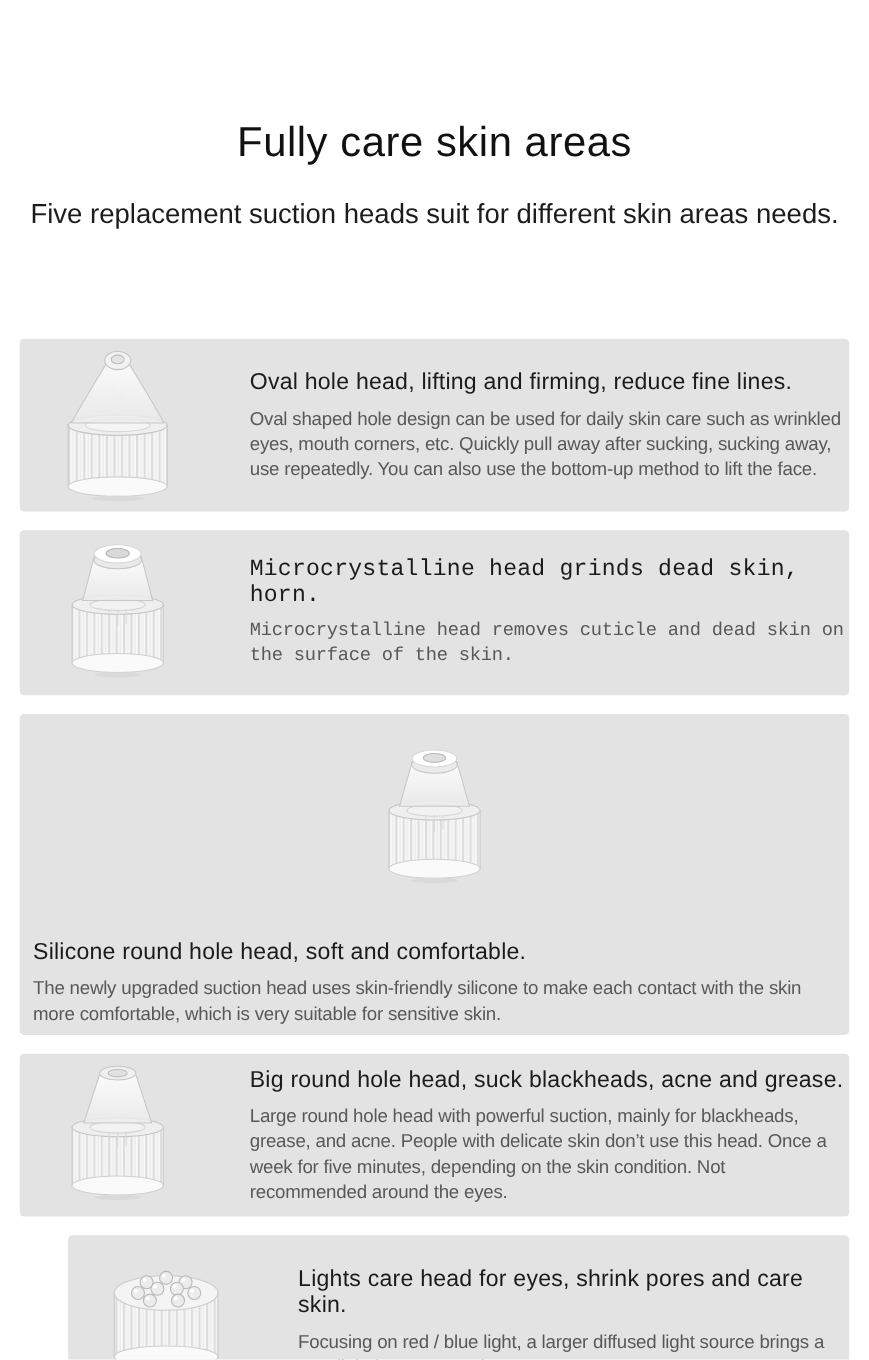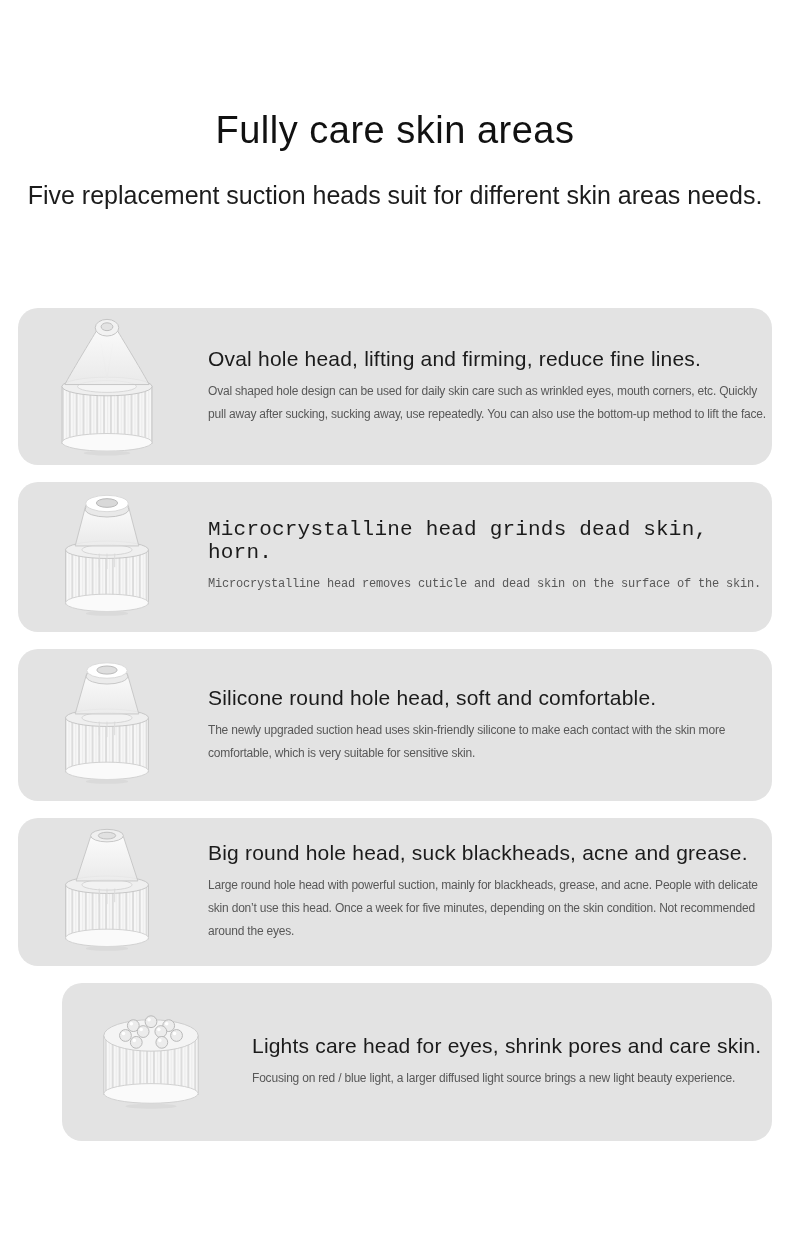--- a/index.html
+++ b/index.html
@@ -17,42 +17,43 @@
   .subtitle {
     margin-top: 30px; font-size: 25px; line-height: 26px;
     color: var(--subtitle-text, #1c1c1c);
   }
   .cards {
     margin: 100px 18px 0;
     display: flex; flex-direction: column; gap: 17px;
   }
   .card {
     background: var(--card-background, #e3e3e3);
-    border-radius: 20px;
+    border-radius: 4px;
     display: flex; align-items: center;
     padding: 6px 0;
     min-height: 150px;
+    gap: 19px;
   }
   .card-1 { min-height: 152px; }
   .card-2 { min-height: 150px; font-family: Liberation Mono, monospace; }
-  .card-3 { min-height: 152px; }
+  .card-3 { min-height: 152px; flex-direction: column; }
   .card-4 { min-height: 148px; }
   .card-5 { min-height: 158px; margin-left: 44px; }
   .card-figure {
     flex: 0 0 178px;
     display: flex; justify-content: center; align-items: center;
   }
   .card-text { flex: 1; padding: 2px 2px 2px 12px; }
   .card-heading {
     font-size: 21px; font-weight: 400; letter-spacing: 0.2px;
     color: var(--heading-text, #1b1b1b);
     margin-bottom: 9px;
   }
   .card-body {
-    font-size: 12px; line-height: 23px; letter-spacing: -0.2px;
+    font-size: 17px; line-height: 23px; letter-spacing: -0.2px;
     color: var(--body-text, #585858);
   }
   .defs-svg { position: absolute; width: 0; height: 0; }
 </style>
 </head>
 <body>
 
 <svg class="defs-svg" aria-hidden="true">
   <defs>
     <pattern id="ribs" width="7" height="12" patternUnits="userSpaceOnUse">

